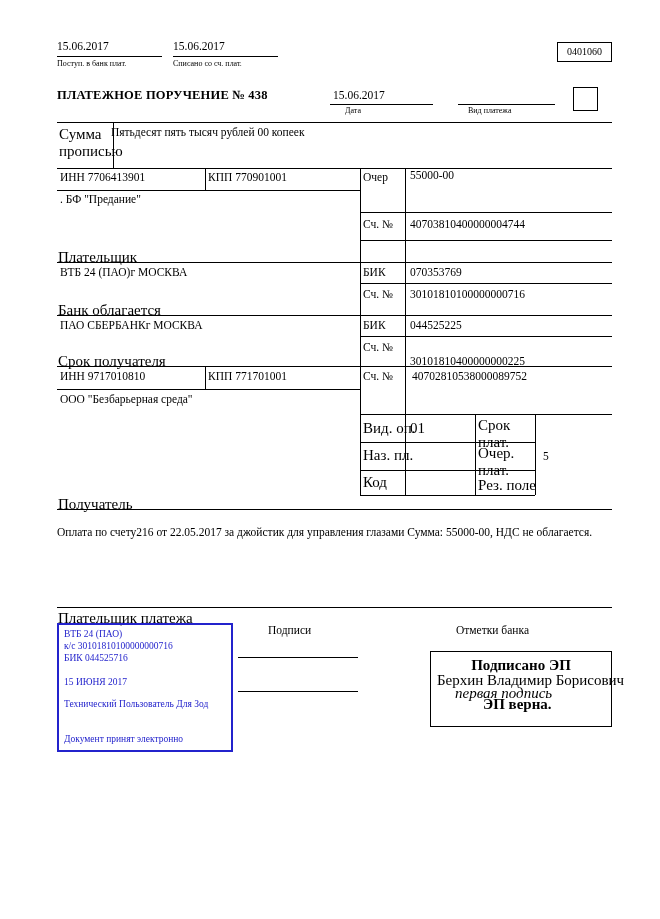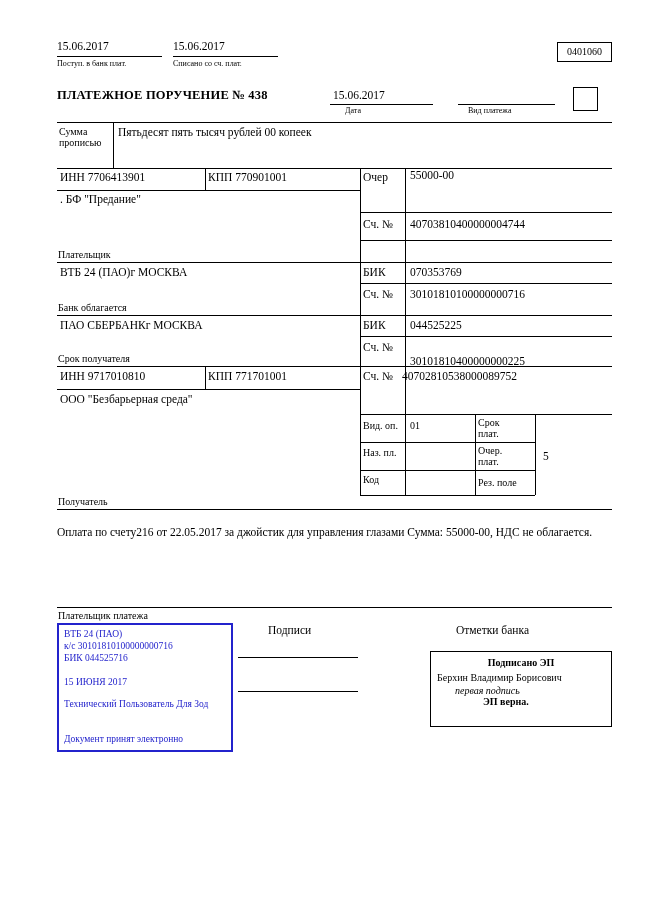--- a/index.html
+++ b/index.html
@@ -6,21 +6,21 @@
   html,body { background:#fff; }
   body {
     width:660px; height:919px; position:relative;
     font-family:"Liberation Serif", serif; color:#000;
     overflow:hidden;
   }
   .abs { position:absolute; white-space:nowrap; }
   .wrap { white-space:normal; }
   .t12 { font-size:12.5px; font-weight:bold; letter-spacing:.2px; }
   .t11 { font-size:11.5px; line-height:1.2; }
-  .t10 { font-size:10px; line-height:1.1; }
+  .t10 { font-size:15px; line-height:1.1; }
   .t9  { font-size:9.5px;  line-height:1.25; }
   .t8  { font-size:8px;   line-height:1.1; }
   .b   { font-weight:bold; }
   .i   { font-style:italic; }
   .ctr { text-align:center; }
   .hline { position:absolute; height:1px; background:#000; }
   .vline { position:absolute; width:1px;  background:#000; }
   .box   { position:absolute; border:1px solid #000; }
   .blue  { color:#2323cc; }
   .bluebox { position:absolute; border:2px solid #2323cc; }
@@ -64,21 +64,21 @@
 <div class="hline" style="left:57px;top:389px;width:303px"></div>
 <div class="hline" style="left:360px;top:414px;width:252px"></div>
 <div class="vline" style="left:475px;top:414px;height:81px"></div>
 <div class="vline" style="left:535px;top:414px;height:81px"></div>
 <div class="hline" style="left:360px;top:442px;width:175px"></div>
 <div class="hline" style="left:360px;top:470px;width:175px"></div>
 <div class="hline" style="left:360px;top:495px;width:175px"></div>
 <div class="hline" style="left:57px;top:509px;width:555px"></div>
 
 <div class="abs t10 wrap" style="left:59px;top:126px;width:52px">Сумма прописью</div>
-<div class="abs t11" style="left:118px;top:126px">Пятьдесят пять тысяч рублей 00 копеек</div>
+<div class="abs t11" style="left:111px;top:126px">Пятьдесят пять тысяч рублей 00 копеек</div>
 
 <div class="abs t11" style="left:60px;top:171px">ИНН 7706413901</div>
 <div class="abs t11" style="left:208px;top:171px">КПП 770901001</div>
 <div class="abs t11" style="left:363px;top:171px">Очер</div>
 <div class="abs t11" style="left:410px;top:169px">55000-00</div>
 <div class="abs t11" style="left:60px;top:193px">. БФ "Предание"</div>
 <div class="abs t11" style="left:363px;top:218px">Сч. №</div>
 <div class="abs t11" style="left:410px;top:218px">40703810400000004744</div>
 <div class="abs t10" style="left:58px;top:249px">Плательщик</div>
 
@@ -92,21 +92,21 @@
 <div class="abs t11" style="left:60px;top:319px">ПАО СБЕРБАНКг МОСКВА</div>
 <div class="abs t11" style="left:363px;top:319px">БИК</div>
 <div class="abs t11" style="left:410px;top:319px">044525225</div>
 <div class="abs t11" style="left:363px;top:341px">Сч. №</div>
 <div class="abs t11" style="left:410px;top:355px">30101810400000000225</div>
 <div class="abs t10" style="left:58px;top:353px">Срок получателя</div>
 
 <div class="abs t11" style="left:60px;top:370px">ИНН 9717010810</div>
 <div class="abs t11" style="left:208px;top:370px">КПП 771701001</div>
 <div class="abs t11" style="left:363px;top:370px">Сч. №</div>
-<div class="abs t11" style="left:402px;top:370px">40702810538000089752</div>
+<div class="abs t11" style="left:412px;top:370px">40702810538000089752</div>
 <div class="abs t11" style="left:60px;top:393px">ООО "Безбарьерная среда"</div>
 
 <div class="abs t10" style="left:363px;top:420px">Вид. оп.</div>
 <div class="abs t10" style="left:410px;top:420px">01</div>
 <div class="abs t10 wrap" style="left:478px;top:417px;width:36px">Срок плат.</div>
 <div class="abs t10" style="left:363px;top:447px">Наз. пл.</div>
 <div class="abs t10 wrap" style="left:478px;top:445px;width:36px">Очер. плат.</div>
 <div class="abs t11" style="left:543px;top:450px">5</div>
 <div class="abs t10" style="left:363px;top:474px">Код</div>
 <div class="abs t10" style="left:478px;top:477px">Рез. поле</div>

